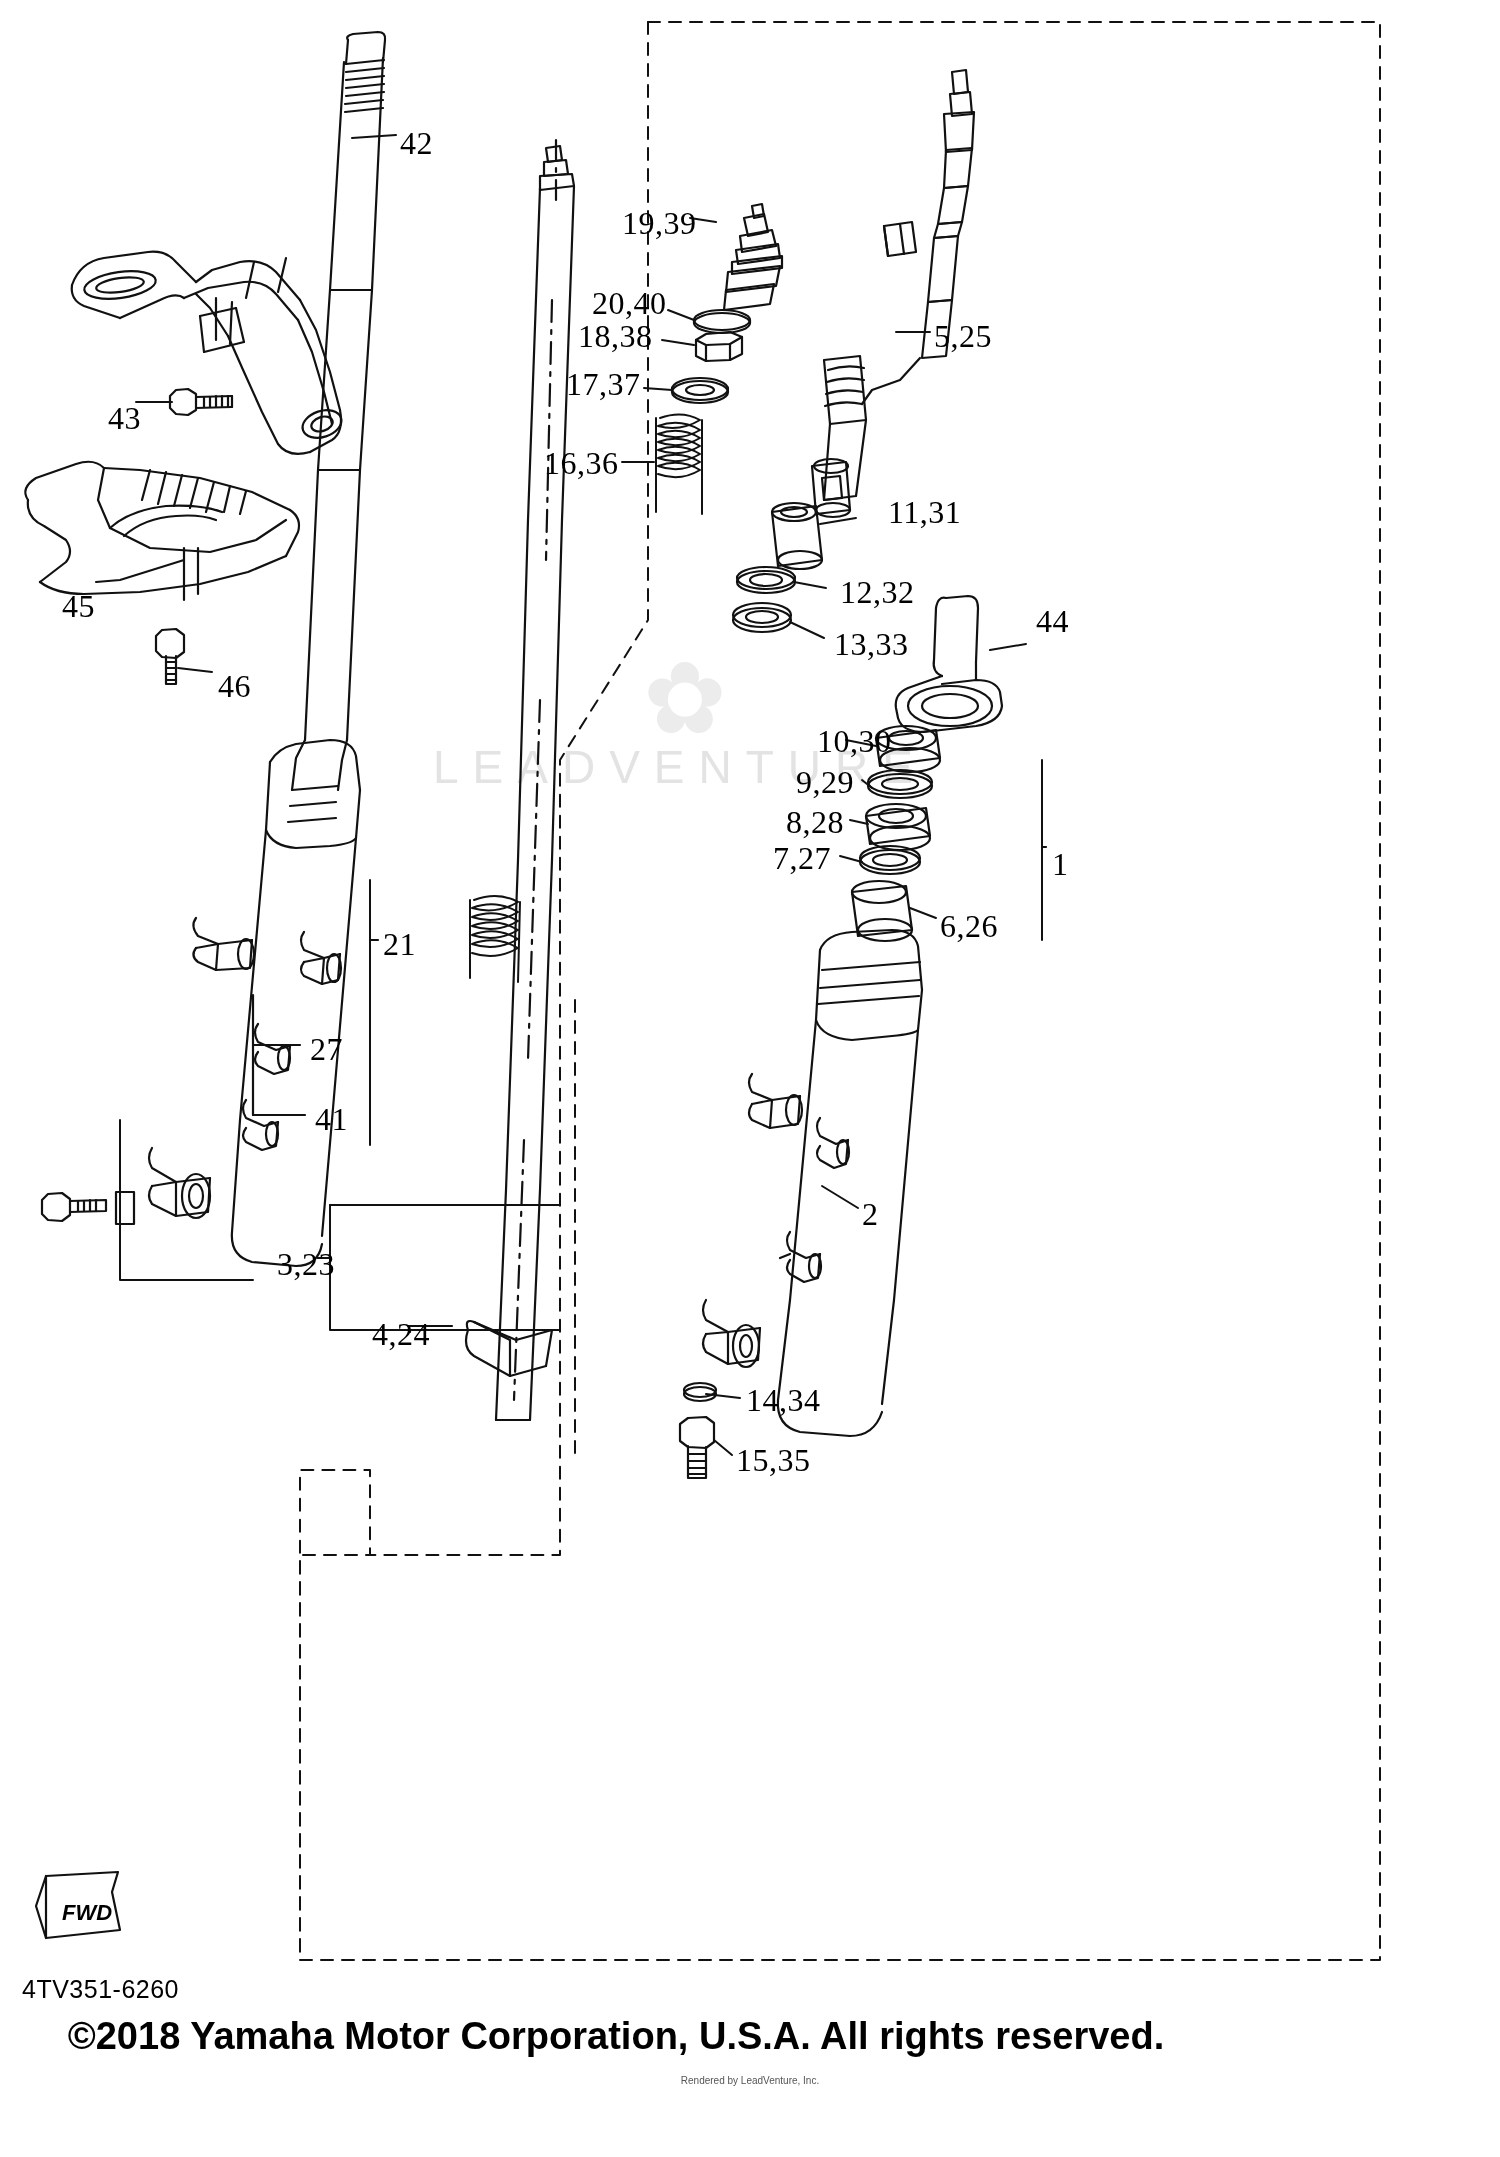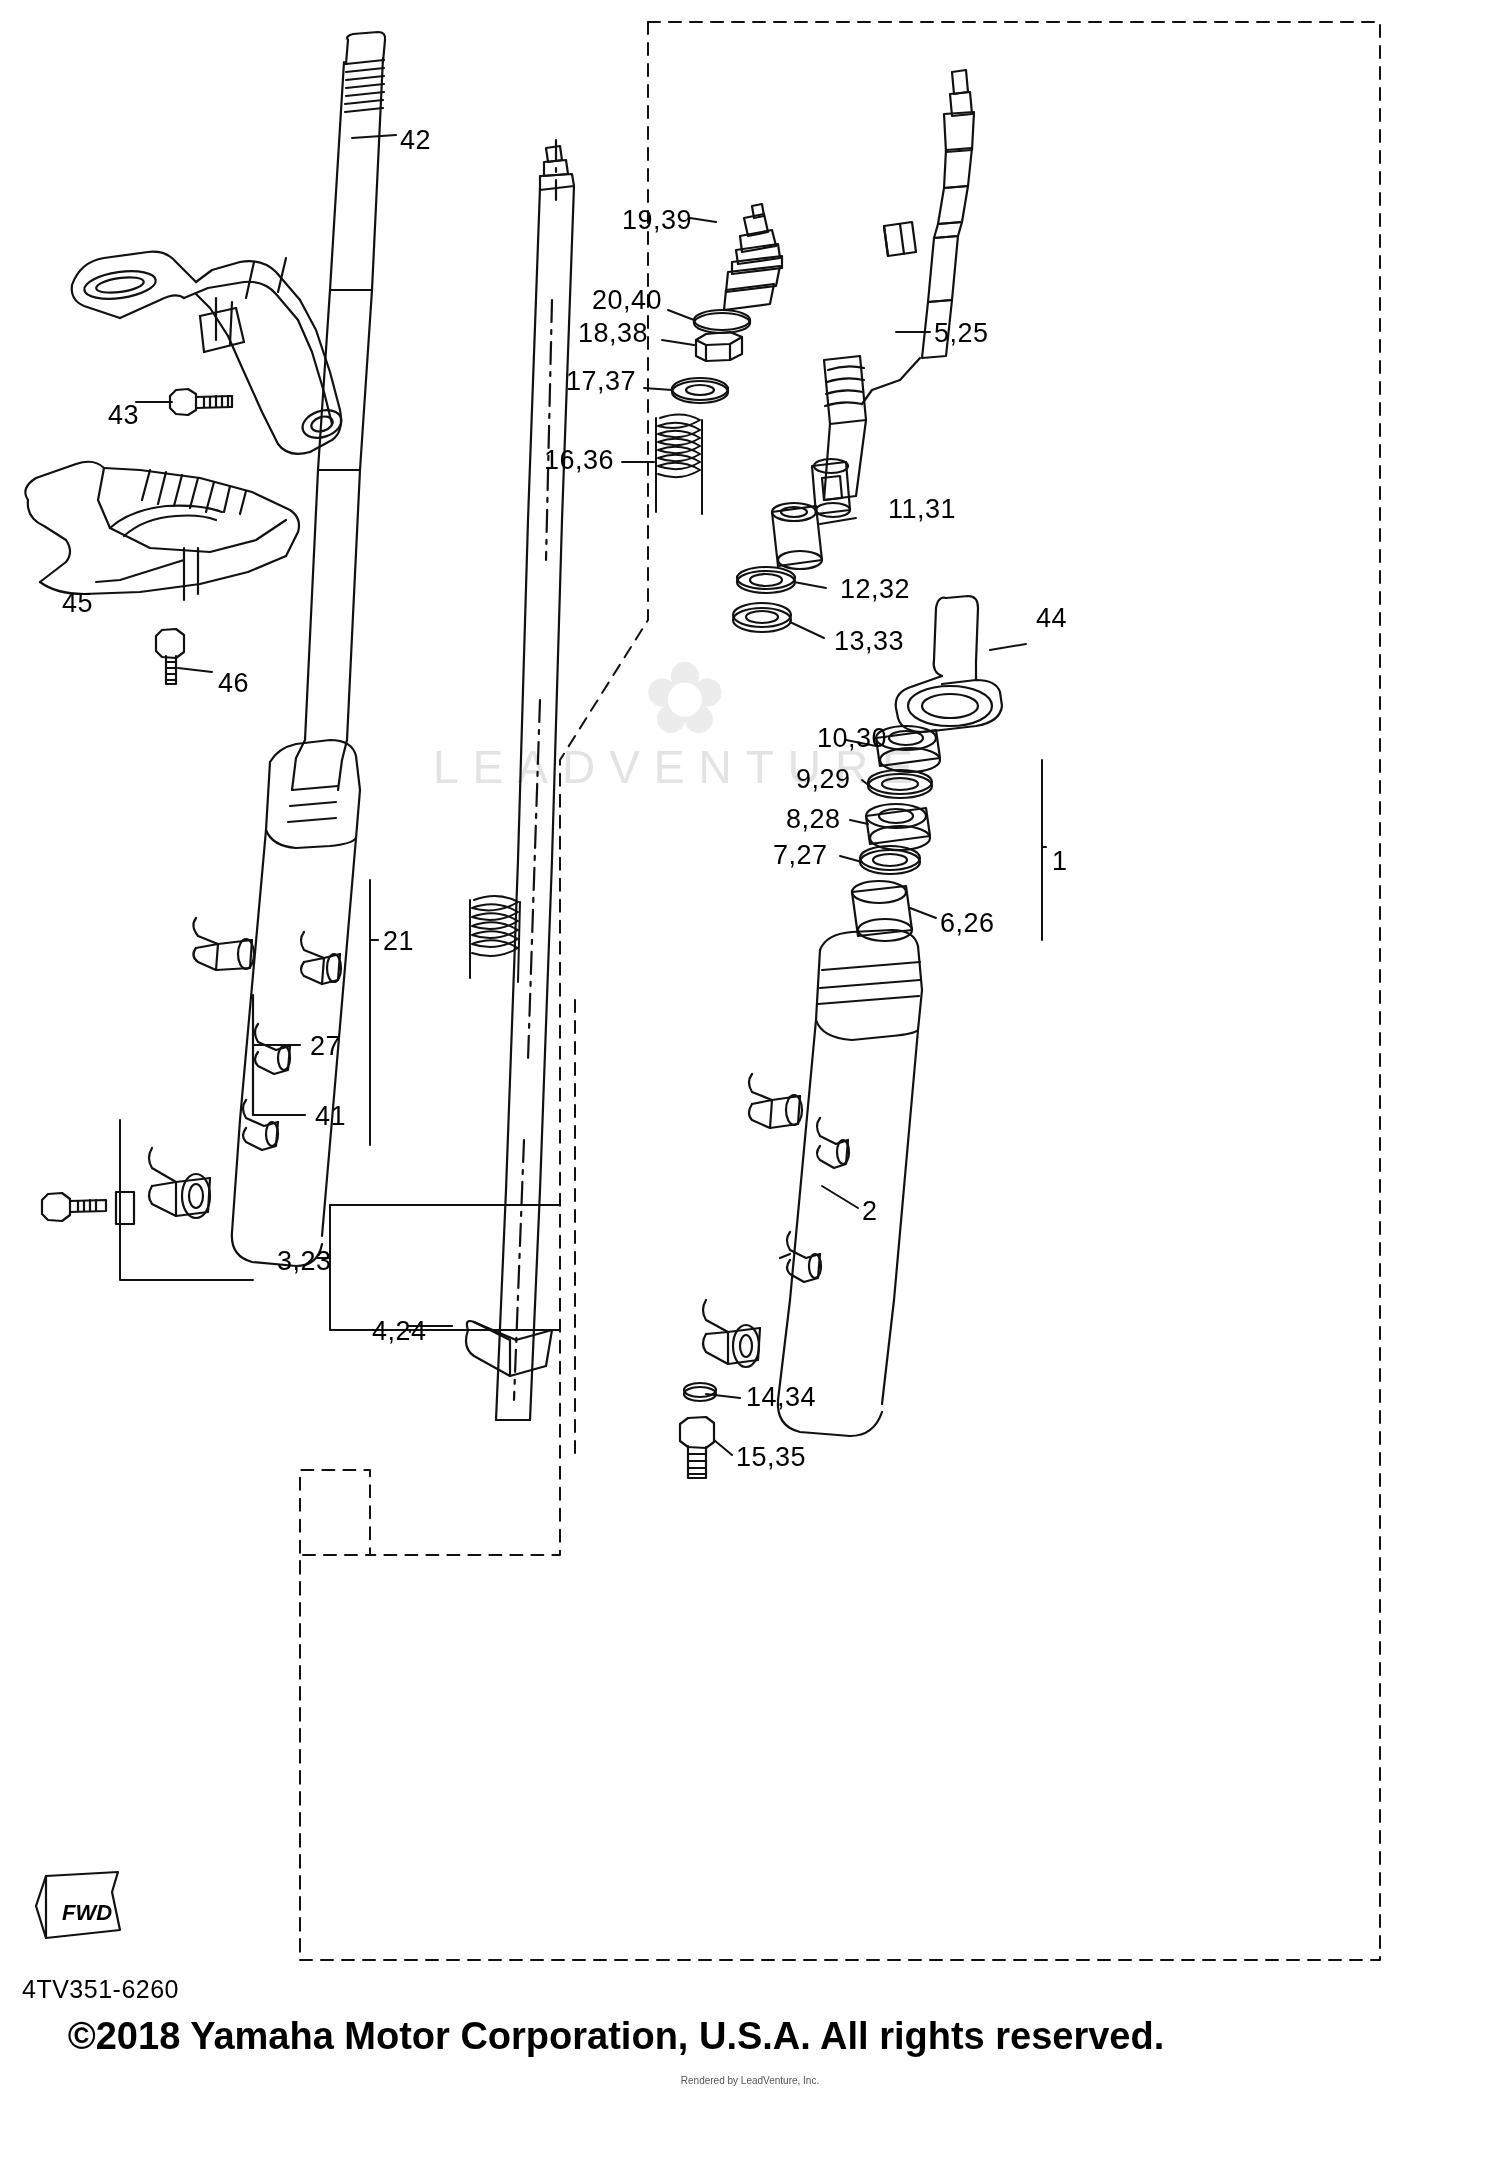--- a/index.html
+++ b/index.html
@@ -21,22 +21,22 @@
     height: 2157px;
   }
   .svg-layer {
     position: absolute;
     left: 0; top: 0;
     width: 1500px;
     height: 2157px;
   }
   .callout {
     position: absolute;
-    font-family: Liberation Sans, sans-serif;
-    font-size: 27px;
+    font-family: Liberation Serif, serif;
+    font-size: 32px;
     color: #000;
     white-space: nowrap;
     letter-spacing: 0.5px;
   }
   .partnum {
     position: absolute;
     left: 22px;
     top: 1975px;
     font-family: "Liberation Sans", sans-serif;
     font-size: 25px;

